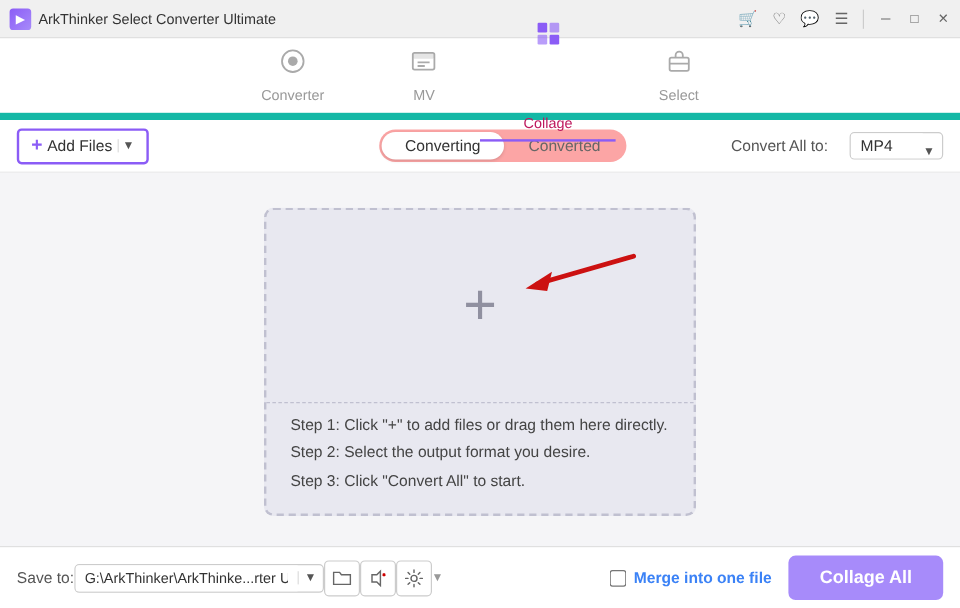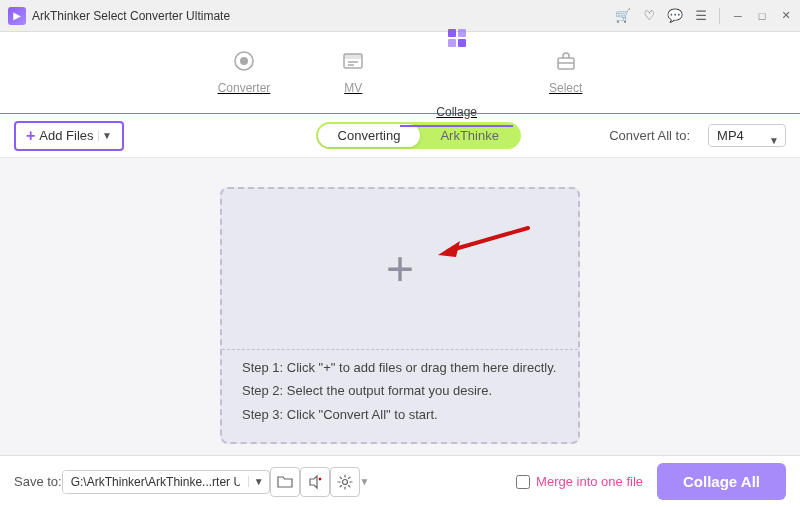--- a/index.html
+++ b/index.html
@@ -63,40 +63,39 @@
       font-size: 11px;
     }
     .title-bar-sep {
       width: 1px;
       height: 16px;
       background: #ccc;
     }
 
     
     .nav-bar {
-      height: 82px;
-      background: white;
-      border-bottom: 1px solid #14b8a6;
+      height: 68px;
+      background: white;
+      border-bottom: 6px solid #14b8a6;
       display: flex;
       align-items: center;
       justify-content: center;
       gap: 0;
-      text-decoration: underline;
     }
     .nav-item {
       display: flex;
       flex-direction: column;
       align-items: center;
       gap: 4px;
       padding: 8px 36px;
       cursor: pointer;
       position: relative;
     }
     .nav-item.active .nav-label {
-      color: #404040;
+      color: #be185d;
       margin-top: 47px;
     }
     .nav-item.active::after {
       content: '';
       position: absolute;
       bottom: 0;
       left: 0;
       right: 0;
       height: 2px;
       background: #8b5cf6;
@@ -146,21 +145,21 @@
       align-items: center;
       justify-content: center;
       font-size: 10px;
       color: #555;
       border-left: 1px solid #ddd;
       padding-left: 4px;
     }
     .tab-group {
       display: flex;
       align-items: center;
-      background: #bef264;
+      background: #fca5a5;
       border-radius: 20px;
       padding: 2px;
       margin: 0 auto;
       margin-left: 180px;
     }
     .tab-btn {
       padding: 4px 20px;
       border-radius: 20px;
       font-size: 13px;
       cursor: pointer;
@@ -290,22 +289,23 @@
     .merge-checkbox {
       width: 14px;
       height: 14px;
       border: 1px solid #aaa;
       border-radius: 2px;
       cursor: pointer;
       accent-color: #8b5cf6;
     }
     .merge-label {
       font-size: 13px;
-      color: #ec4899;
+      color: #3b82f6;
       white-space: nowrap;
+      font-weight: bold;
     }
     .convert-all-btn {
       padding: 10px 26px;
       background: #a78bfa;
       color: white;
       border: none;
       border-radius: 6px;
       font-size: 15px;
       font-weight: 600;
       cursor: pointer;
@@ -379,21 +379,21 @@
 
 <div class="toolbar">
   <button class="add-files-btn">
     <span class="plus-icon">+</span>
     <span>Add Files</span>
     <span class="add-files-dropdown">▼</span>
   </button>
 
   <div class="tab-group">
     <button class="tab-btn active">Converting</button>
-    <button class="tab-btn">ArkThinke</button>
+    <button class="tab-btn">Converted</button>
   </div>
 
   <span class="convert-all-label">Convert All to:</span>
   <div class="format-select-wrapper">
     <select class="format-select">
       <option>MP4</option>
       <option>MKV</option>
       <option>AVI</option>
       <option>MOV</option>
       <option>WMV</option>

